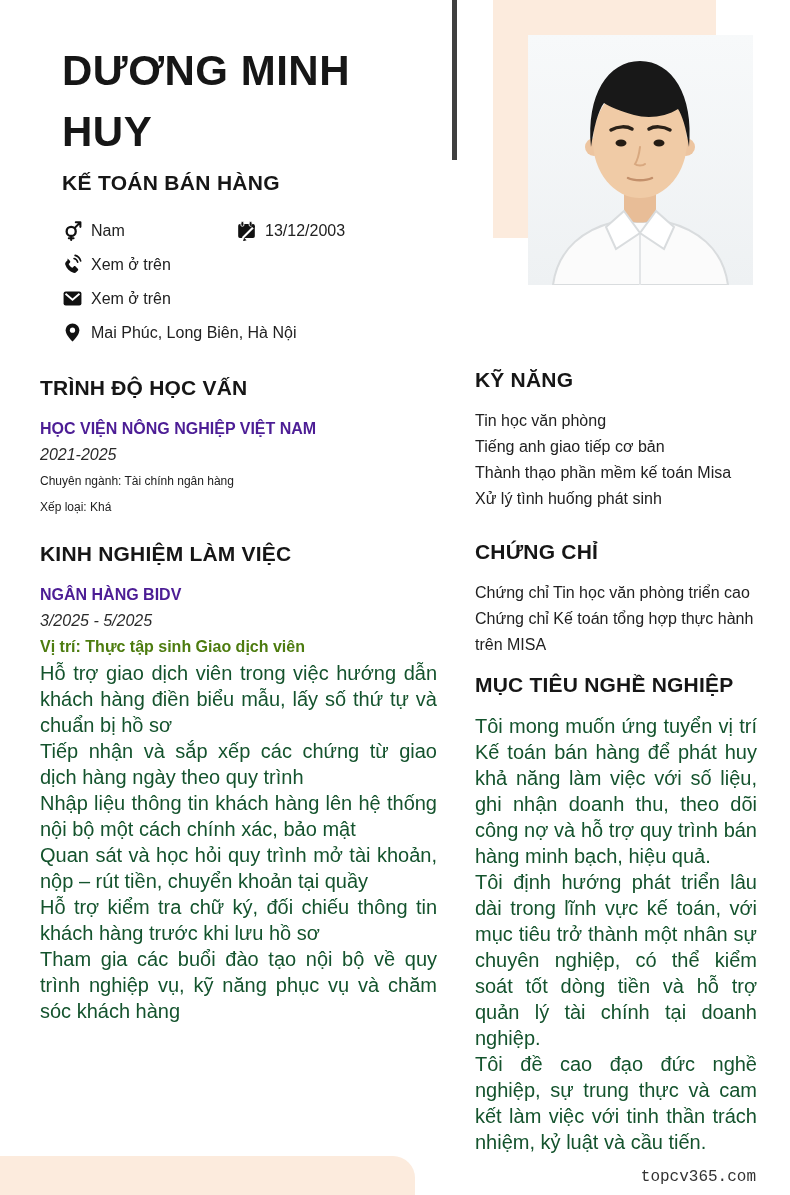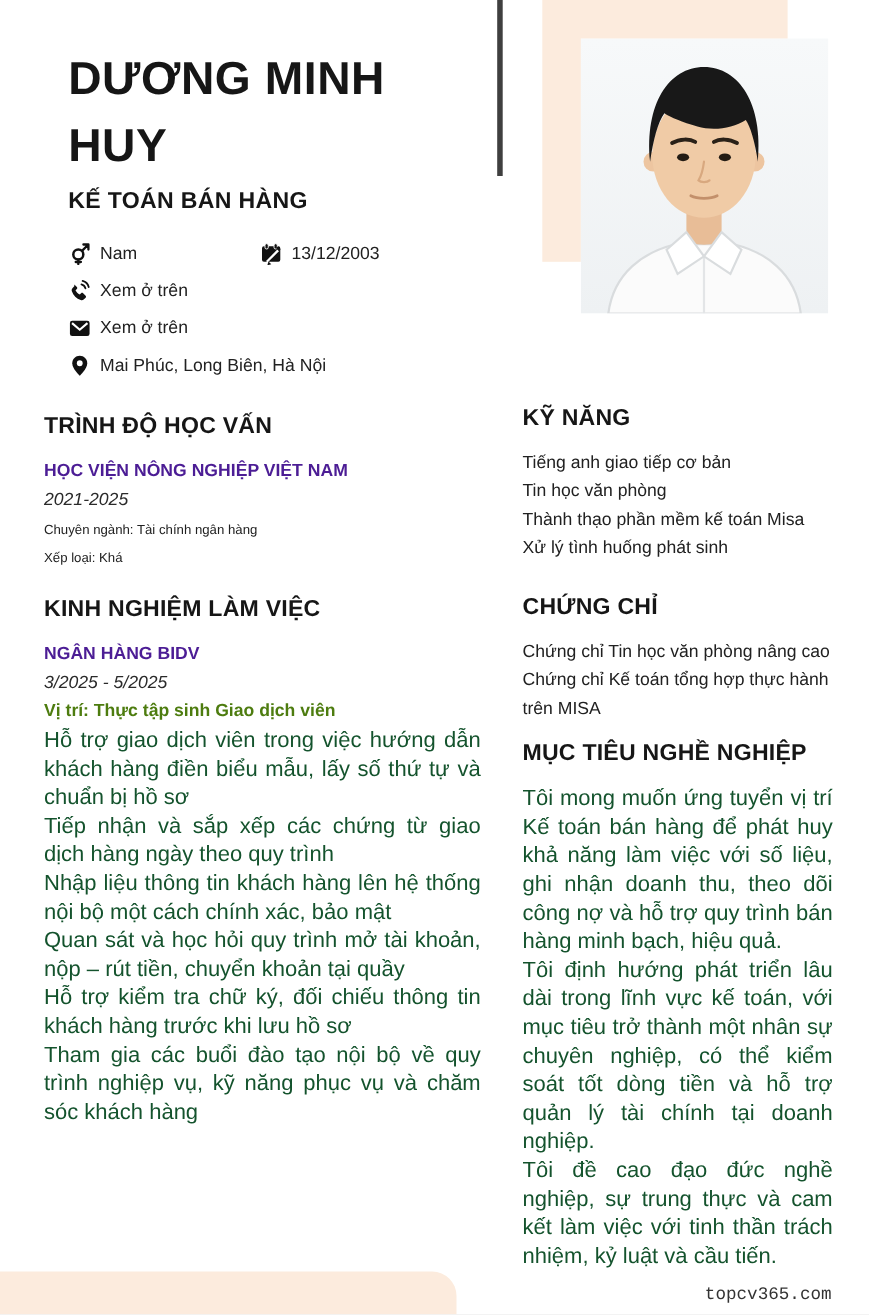--- a/index.html
+++ b/index.html
@@ -217,27 +217,27 @@
     <p class="duty">Hỗ trợ giao dịch viên trong việc hướng dẫn khách hàng điền biểu mẫu, lấy số thứ tự và chuẩn bị hồ sơ</p>
     <p class="duty">Tiếp nhận và sắp xếp các chứng từ giao dịch hàng ngày theo quy trình</p>
     <p class="duty">Nhập liệu thông tin khách hàng lên hệ thống nội bộ một cách chính xác, bảo mật</p>
     <p class="duty">Quan sát và học hỏi quy trình mở tài khoản, nộp – rút tiền, chuyển khoản tại quầy</p>
     <p class="duty">Hỗ trợ kiểm tra chữ ký, đối chiếu thông tin khách hàng trước khi lưu hồ sơ</p>
     <p class="duty">Tham gia các buổi đào tạo nội bộ về quy trình nghiệp vụ, kỹ năng phục vụ và chăm sóc khách hàng</p>
   </div>
 
   <div class="col-right">
     <h2 class="section">KỸ NĂNG</h2>
+    <div class="list-item">Tin học văn phòng</div>
     <div class="list-item">Tiếng anh giao tiếp cơ bản</div>
-    <div class="list-item">Tin học văn phòng</div>
     <div class="list-item">Thành thạo phần mềm kế toán Misa</div>
     <div class="list-item">Xử lý tình huống phát sinh</div>
 
     <h2 class="section mt-cert">CHỨNG CHỈ</h2>
-    <div class="list-item">Chứng chỉ Tin học văn phòng nâng cao</div>
+    <div class="list-item">Chứng chỉ Tin học văn phòng triển cao</div>
     <div class="list-item">Chứng chỉ Kế toán tổng hợp thực hành trên MISA</div>
 
     <h2 class="section mt-obj">MỤC TIÊU NGHỀ NGHIỆP</h2>
     <p class="obj-p">Tôi mong muốn ứng tuyển vị trí Kế toán bán hàng để phát huy khả năng làm việc với số liệu, ghi nhận doanh thu, theo dõi công nợ và hỗ trợ quy trình bán hàng minh bạch, hiệu quả.</p>
     <p class="obj-p">Tôi định hướng phát triển lâu dài trong lĩnh vực kế toán, với mục tiêu trở thành một nhân sự chuyên nghiệp, có thể kiểm soát tốt dòng tiền và hỗ trợ quản lý tài chính tại doanh nghiệp.</p>
     <p class="obj-p">Tôi đề cao đạo đức nghề nghiệp, sự trung thực và cam kết làm việc với tinh thần trách nhiệm, kỷ luật và cầu tiến.</p>
   </div>
 
   <div class="peach-footer"></div>
   <div class="brand">topcv365.com</div>

